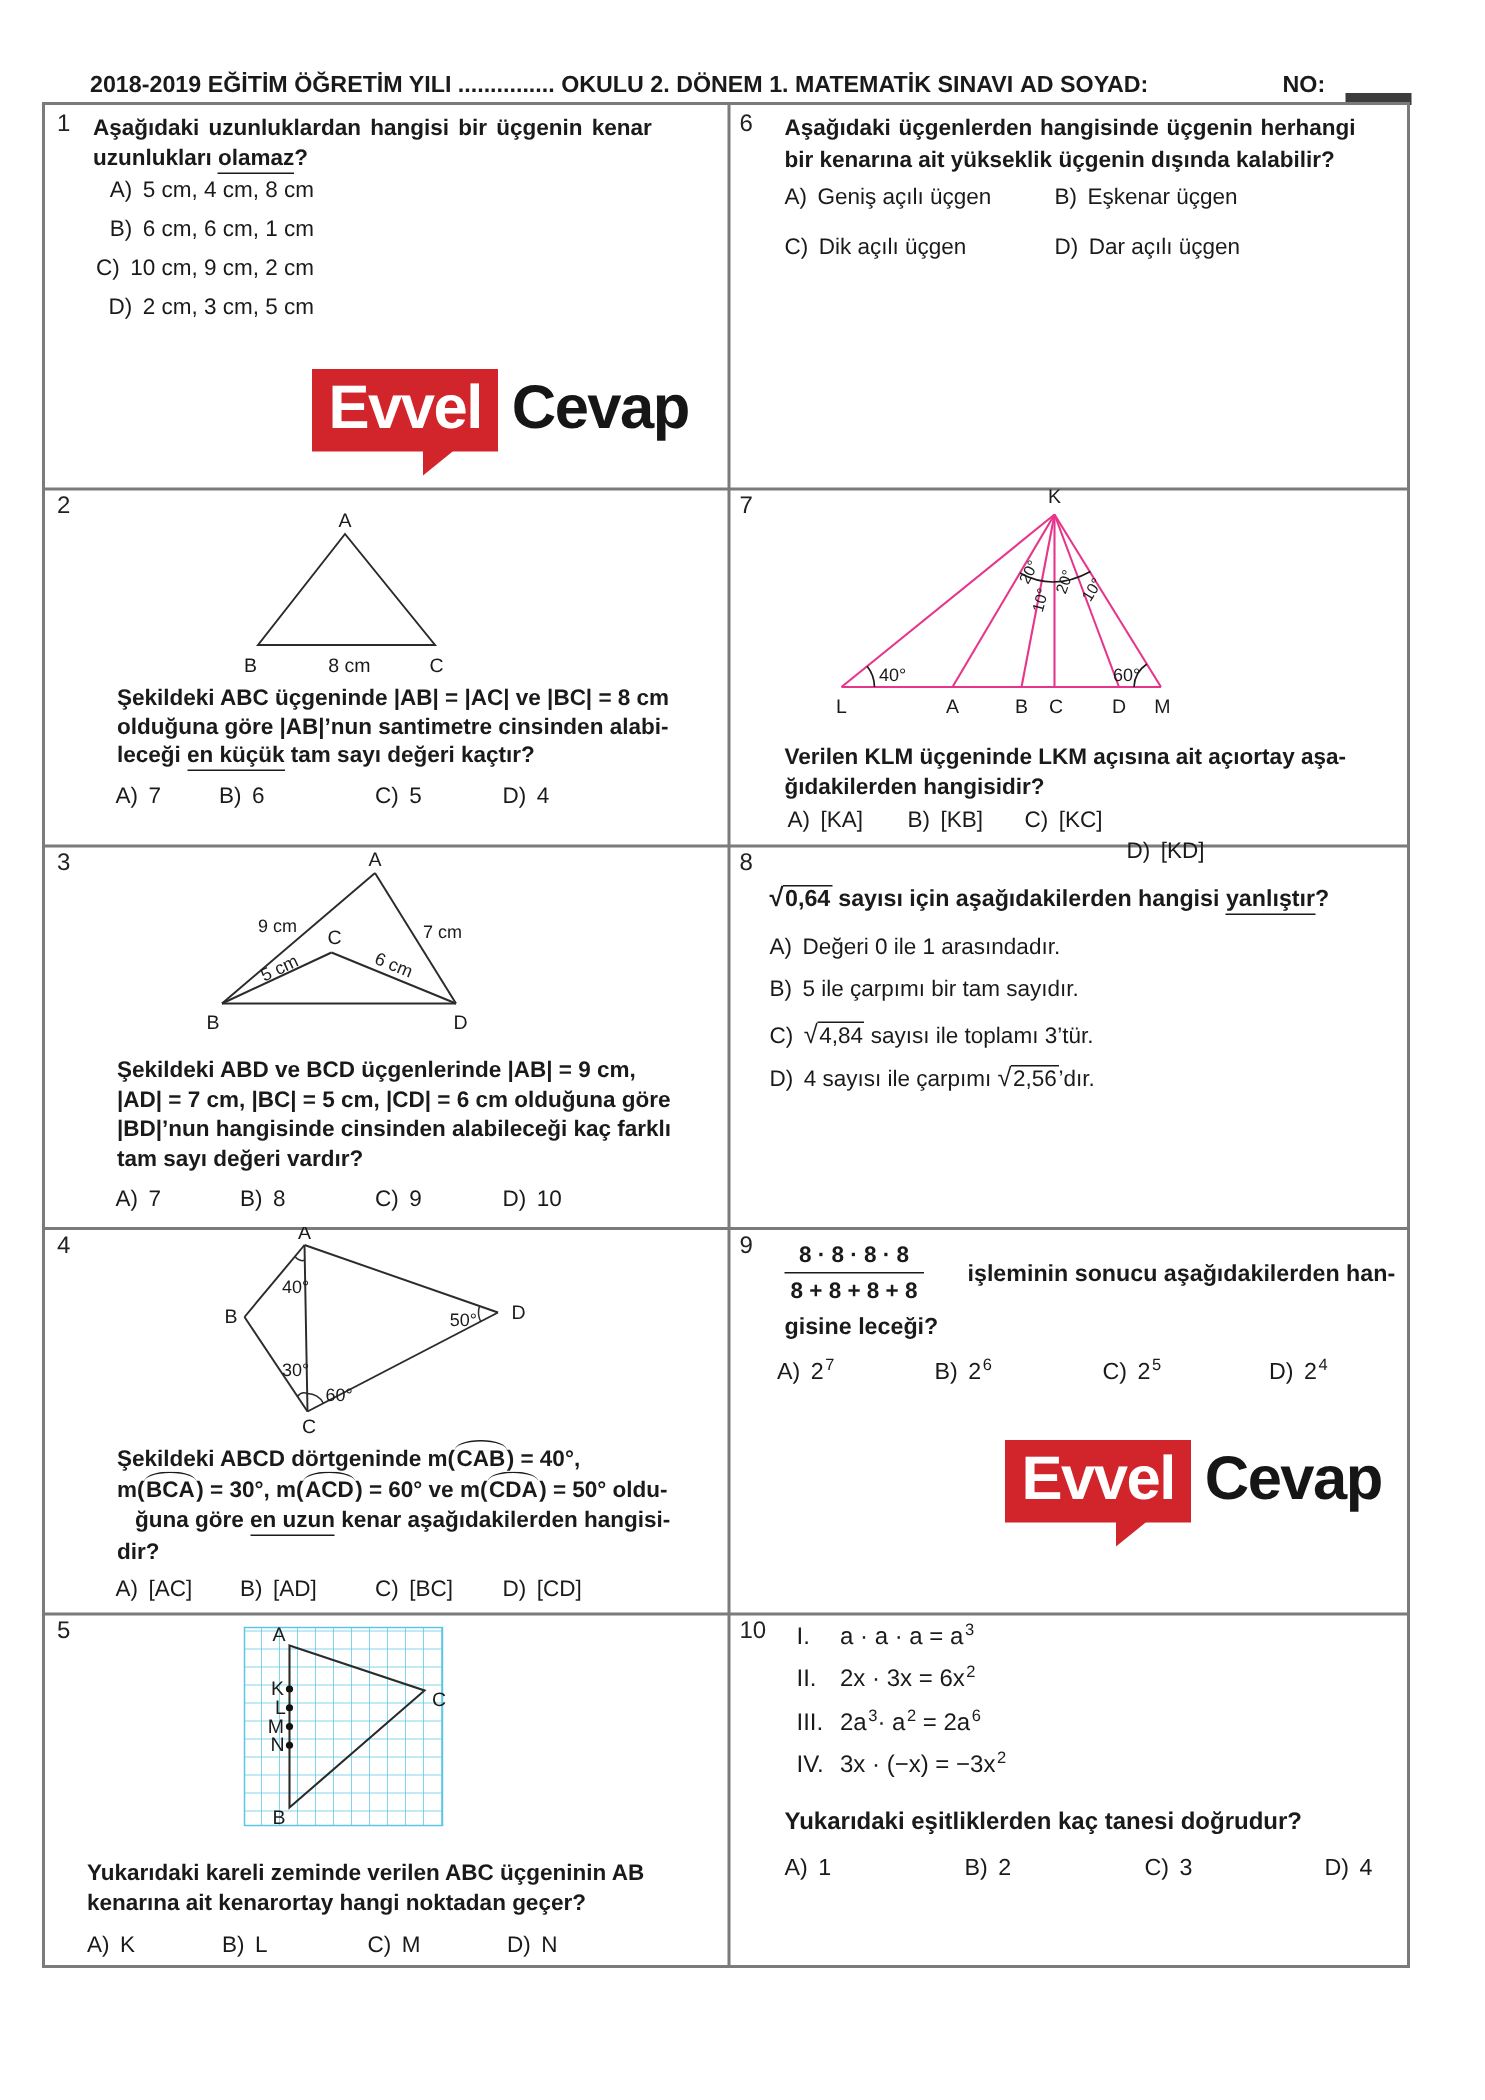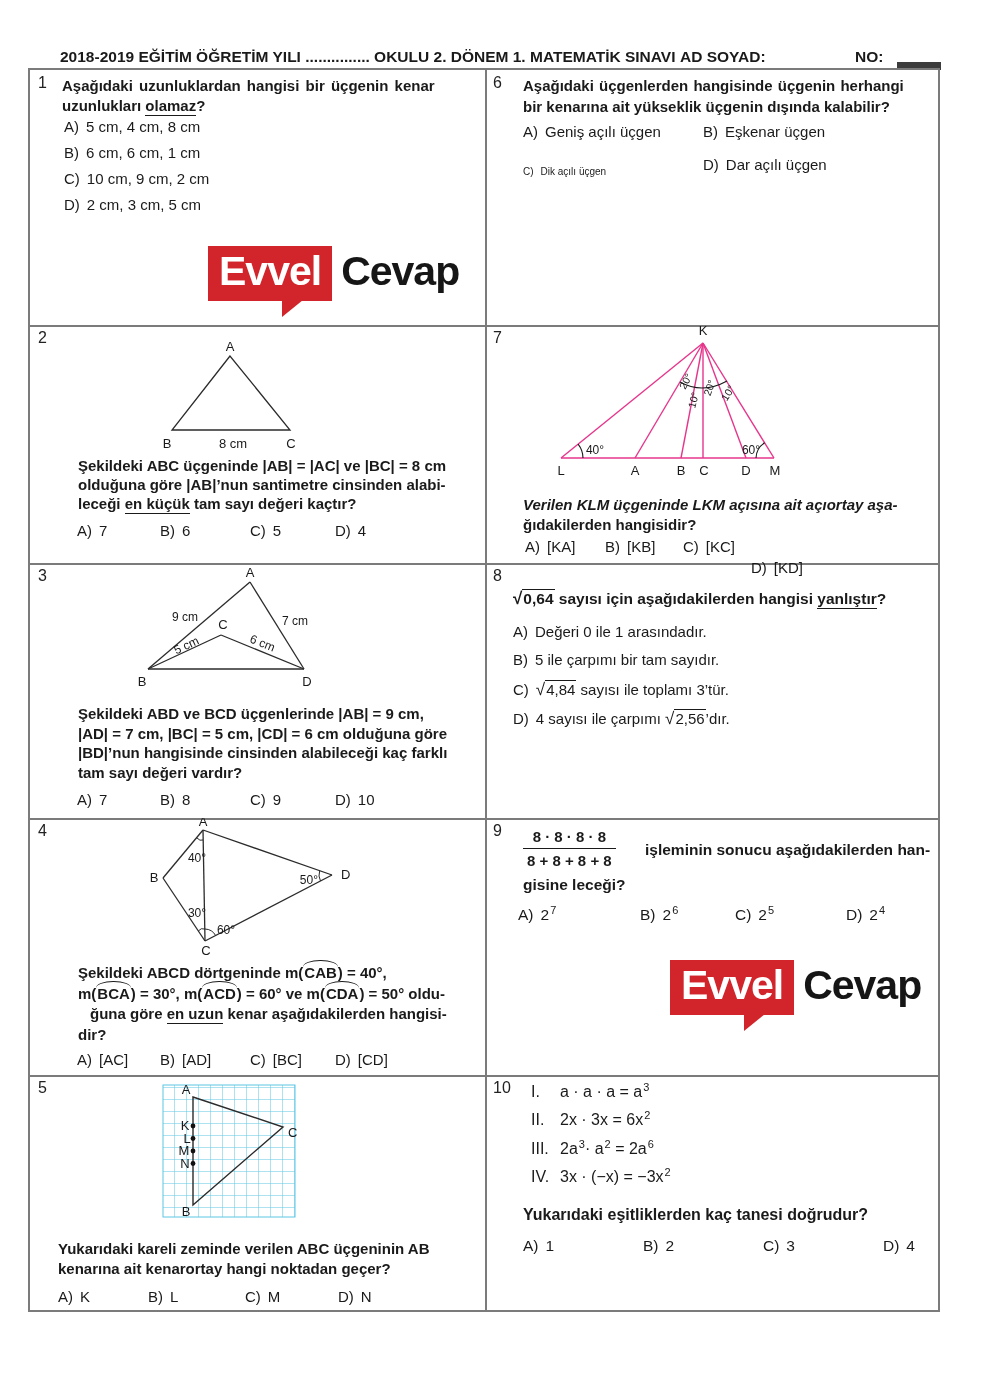--- a/index.html
+++ b/index.html
@@ -16,21 +16,21 @@
   .vdiv { position:absolute; top:0; width:2px; height:100%; background:#7b7b7b; }
   .hdiv { position:absolute; left:0; width:100%; height:2px; background:#7b7b7b; }
   .cell { position:absolute; }
   .qnum { position:absolute; left:8px; top:4px; font-size:16px; color:#222; }
 
   .stem { font-weight:bold; font-size:15px; line-height:20px; white-space:nowrap; }
   .stem.tight { line-height:19.5px; }
   .und { border-bottom:1.6px solid #1a1a1a; padding-bottom:1px; }
 
   .optlist { font-size:15px; }
-  .optlist > div { height:26px; white-space:nowrap; }
+  .optlist > div { height:26px; white-space:nowrap;text-align:right; }
   .row4 { position:absolute; font-size:15px; white-space:nowrap; height:20px;text-decoration:underline; }
   .row4 .o { position:absolute; top:0; }
   .lab { }
   .val { margin-left:7px; }
 
   sup.sp, .sp { font-size:11px; position:relative; top:-6px; margin-left:1px; }
 
   .sqrt { white-space:nowrap; }
   .rt { font-size:17px; }
   .rad { border-top:1.6px solid #1a1a1a; padding:0 1px; }
@@ -99,21 +99,21 @@
         <text x="200" y="26" text-anchor="middle">A</text>
         <text x="137" y="123" text-anchor="middle">B</text>
         <text x="261" y="123" text-anchor="middle">C</text>
         <text x="203" y="123" text-anchor="middle">8 cm</text>
       </svg>
       <div class="abs stem tight" style="left:48px; top:131px;">Şekildeki ABC üçgeninde |AB| = |AC| ve |BC| = 8 cm</div>
       <div class="abs stem tight" style="left:48px; top:150px;">olduğuna göre |AB|’nun santimetre cinsinden alabi-</div>
       <div class="abs stem tight" style="left:48px; top:169px;"><span>leceği </span><span class="und">en küçük</span><span> tam sayı değeri kaçtır?</span></div>
       <div class="row4" style="left:0; top:197px; width:455px;">
         <span class="o" style="left:47px;"><span>A)</span><span class="val">7</span></span>
-        <span class="o" style="left:130px;"><span>B)</span><span class="val">6</span></span>
+        <span class="o" style="left:116px;"><span>B)</span><span class="val">6</span></span>
         <span class="o" style="left:220px;"><span>C)</span><span class="val">5</span></span>
         <span class="o" style="left:305px;"><span>D)</span><span class="val">4</span></span>
       </div>
     </div>
 
     <div class="cell" style="left:0; top:493px; width:455px; height:255px;">
       <div class="qnum">3</div>
       <svg class="abs" style="left:0; top:0;" width="455" height="132">
         <g fill="none" stroke="#2b2b2b" stroke-width="1.3">
           <path d="M220,19 L118,106"></path>
@@ -213,21 +213,21 @@
         <span class="o" style="left:308px;"><span>D)</span><span class="val">N</span></span>
       </div>
     </div>
 
     <div class="cell" style="left:455px; top:0; width:453px; height:255px;">
       <div class="qnum">6</div>
       <div class="abs stem" style="left:38px; top:6px; word-spacing:1px;">Aşağıdaki üçgenlerden hangisinde üçgenin herhangi</div>
       <div class="abs stem" style="left:38px; top:27px;">bir kenarına ait yükseklik üçgenin dışında kalabilir?</div>
       <div class="abs" style="font-size:15px; left:38px; top:53px; white-space:nowrap;"><span>A)</span><span class="val">Geniş açılı üçgen</span></div>
       <div class="abs" style="font-size:15px; left:218px; top:53px; white-space:nowrap;"><span>B)</span><span class="val">Eşkenar üçgen</span></div>
-      <div class="abs" style="font-size:10px; left:38px; top:96px; white-space:nowrap;"><span>C)</span><span class="val">Dik açılı üçgen</span></div>
+      <div class="abs" style="font-size:15px; left:38px; top:86px; white-space:nowrap;"><span>C)</span><span class="val">Dik açılı üçgen</span></div>
       <div class="abs" style="font-size:15px; left:218px; top:86px; white-space:nowrap;"><span>D)</span><span class="val">Dar açılı üçgen</span></div>
     </div>
 
     <div class="cell" style="left:455px; top:255px; width:453px; height:238px;">
       <div class="qnum">7</div>
       <svg class="abs" style="left:0; top:0;" width="453" height="160">
         <g fill="none" stroke="#e6368c" stroke-width="1.4">
           <path d="M76,133 L289,133"></path>
           <path d="M218,18 L76,133"></path>
             <path d="M218,18 L150,133"></path>
@@ -248,21 +248,21 @@
         <text x="219" y="150" text-anchor="middle">C</text>
         <text x="261" y="150" text-anchor="middle">D</text>
         <text x="290" y="150" text-anchor="middle">M</text>
         <text class="small" x="110" y="129" text-anchor="middle">40°</text>
         <text class="small" x="266" y="129" text-anchor="middle">60°</text>
         <text class="tiny" x="204" y="58" text-anchor="middle" transform="rotate(-62 204 58)">20°</text>
         <text class="tiny" x="212" y="76" text-anchor="middle" transform="rotate(-75 212 76)">10°</text>
         <text class="tiny" x="228" y="64" text-anchor="middle" transform="rotate(-70 228 64)">20°</text>
         <text class="tiny" x="246" y="70" text-anchor="middle" transform="rotate(-58 246 70)">10°</text>
       </svg>
-      <div class="abs stem tight" style="left:38px; top:170px;font-style:italic;">Verilen KLM üçgeninde LKM açısına ait açıortay aşa-</div>
+      <div class="abs stem tight" style="left:38px; top:170px;">Verilen KLM üçgeninde LKM açısına ait açıortay aşa-</div>
       <div class="abs stem tight" style="left:38px; top:189.5px;">ğıdakilerden hangisidir?</div>
       <div class="row4" style="left:0; top:213px; width:453px;">
         <span class="o" style="left:40px;"><span>A)</span><span class="val">[KA]</span></span>
         <span class="o" style="left:120px;"><span>B)</span><span class="val">[KB]</span></span>
         <span class="o" style="left:198px;"><span>C)</span><span class="val">[KC]</span></span>
         <span class="o" style="left:266px;margin-top:21px;"><span>D)</span><span class="val">[KD]</span></span>
       </div>
     </div>
 
     <div class="cell" style="left:455px; top:493px; width:453px; height:255px;">
@@ -276,21 +276,21 @@
 
     <div class="cell" style="left:455px; top:748px; width:453px; height:257px;">
       <div class="qnum">9</div>
       <div class="abs" style="left:38px; top:10px;">
         <span class="frac"><span class="fnum">8 · 8 · 8 · 8</span><span class="fden">8 + 8 + 8 + 8</span></span>
       </div>
       <div class="abs stem" style="left:160px; top:22px; font-size:15.5px;">işleminin sonucu aşağıdakilerden han-</div>
       <div class="abs stem" style="left:38px; top:57px; font-size:15.5px;">gisine leceği?</div>
       <div class="row4" style="left:0; top:88px; width:534px; font-size:15.5px;">
         <span class="o" style="left:33px;"><span>A)</span><span class="val">2</span><span class="sp">7</span></span>
-        <span class="o" style="left:138px;margin-left:17px;"><span>B)</span><span class="val">2</span><span class="sp">6</span></span>
+        <span class="o" style="left:138px;"><span>B)</span><span class="val">2</span><span class="sp">6</span></span>
         <span class="o" style="left:250px;"><span>C)</span><span class="val">2</span><span class="sp">5</span></span>
         <span class="o" style="left:361px;"><span>D)</span><span class="val">2</span><span class="sp">4</span></span>
       </div>
       <div class="logo abs" style="left:185px; top:142px;">
         <span class="logo-box"><span>Evvel</span></span>
         <span class="logo-cevap">Cevap</span>
       </div>
     </div>
 
     <div class="cell" style="left:455px; top:1005px; width:453px; height:235px;">

